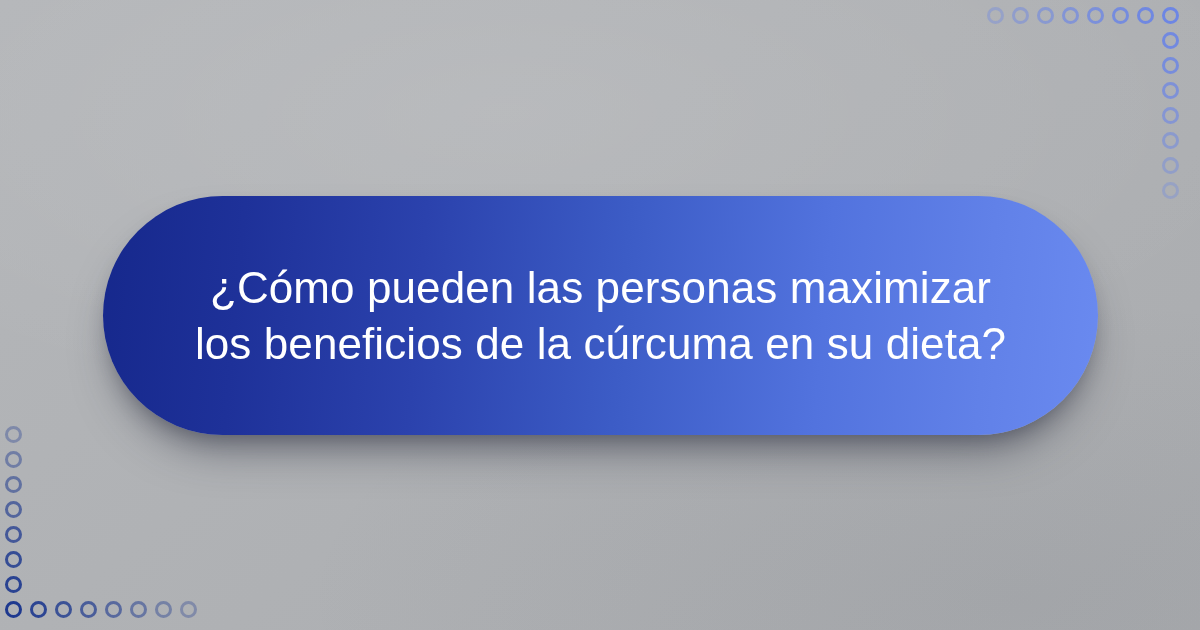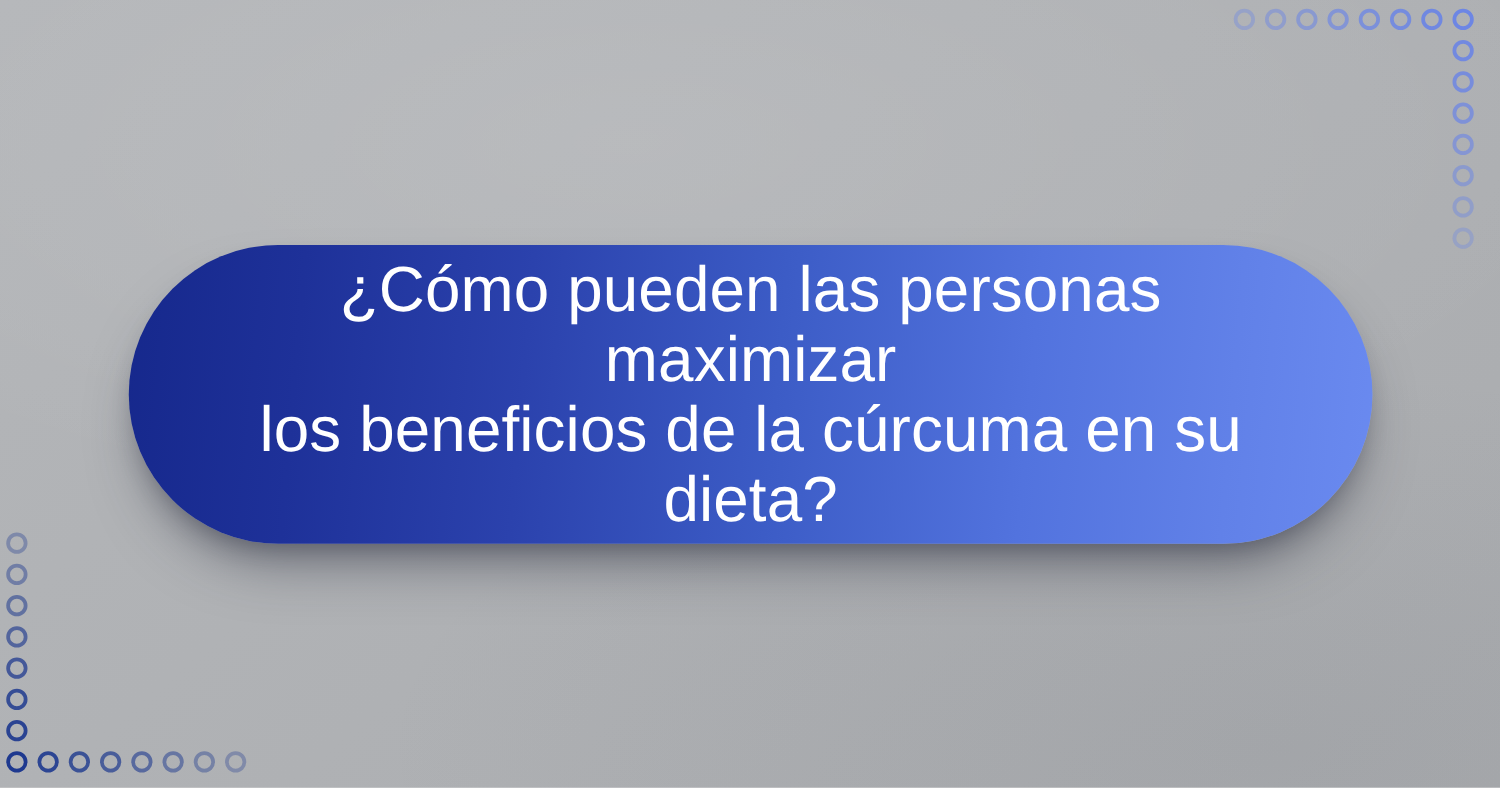--- a/index.html
+++ b/index.html
@@ -82,21 +82,21 @@
       0 10px 20px -8px rgba(40, 44, 60, 0.35);
     display: flex;
     align-items: center;
     justify-content: center;
     box-sizing: border-box;
   }
 
   #question-text {
     color: #ffffff;
     font-family: "Liberation Sans", sans-serif;
-    font-size: 51px;
+    font-size: 44px;
     font-weight: 400;
     line-height: 56px;
     text-align: center;
     letter-spacing: 0.1px;
     white-space: pre-line;
     padding: 0 70px;
     margin: 0;
     text-rendering: optimizeLegibility;
   }
 </style>

